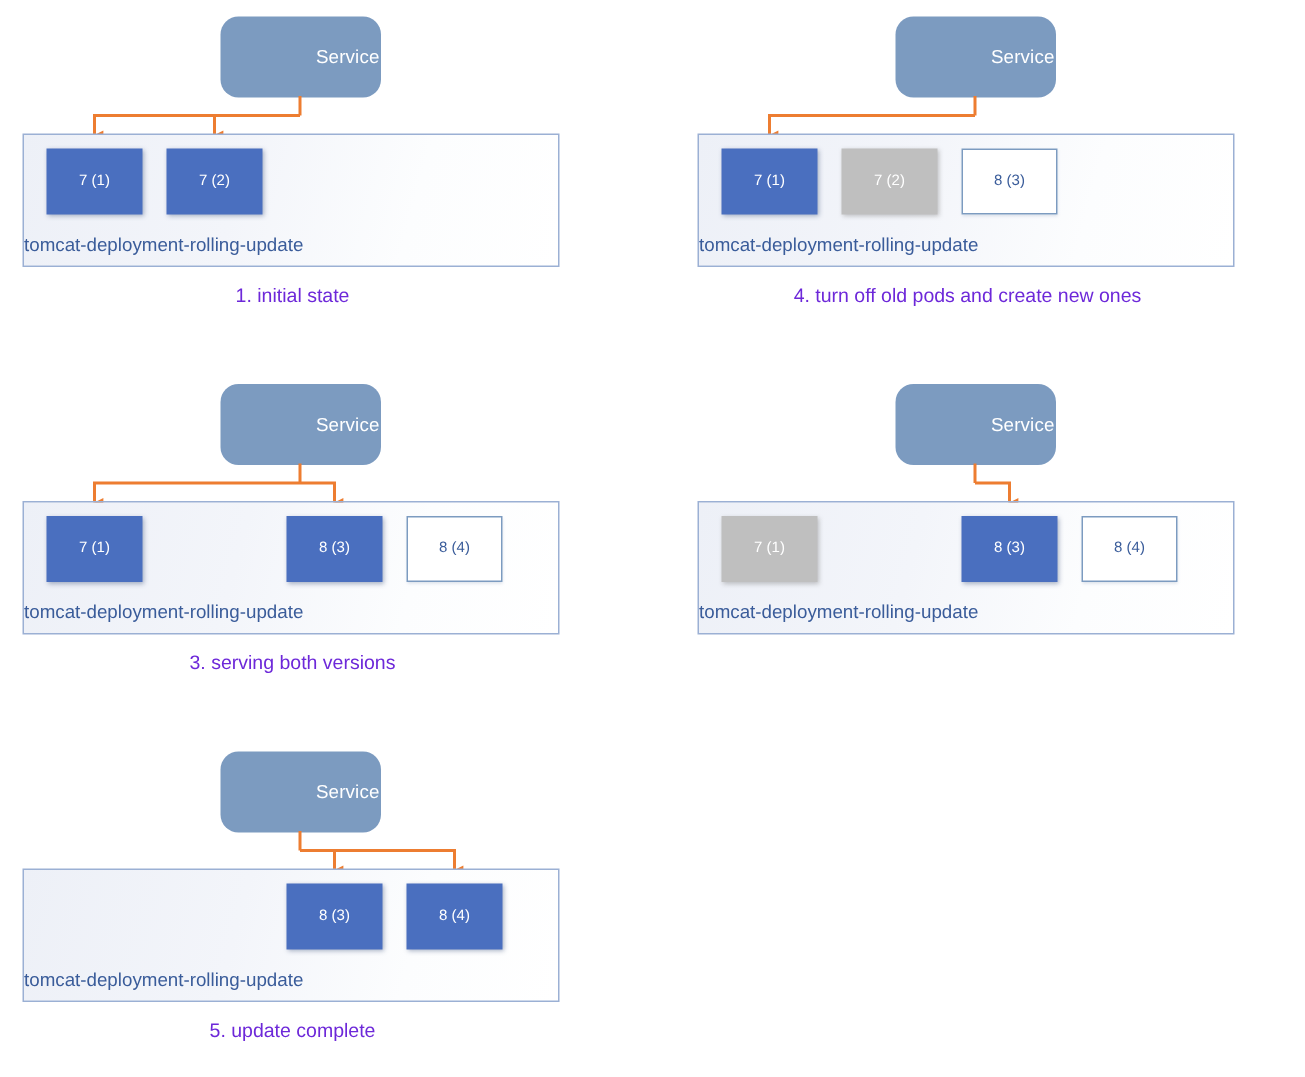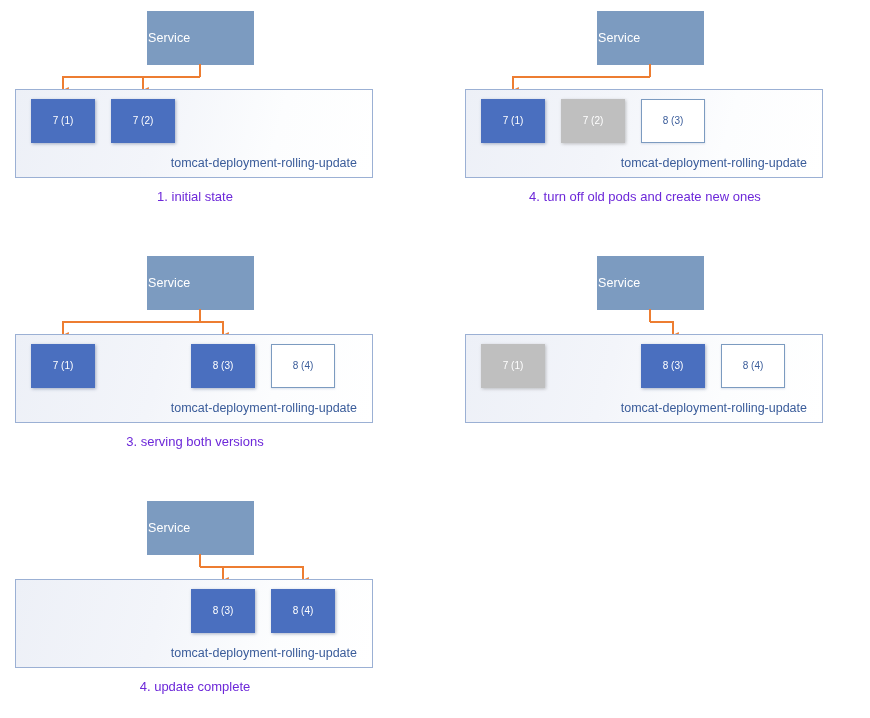--- a/index.html
+++ b/index.html
@@ -26,21 +26,22 @@
   .service-box {
     position: absolute;
     left: 148px;
     top: 12px;
     width: 105px;
     height: 52px;
     background: #7C9BC0;
     box-shadow: 0 0 0 1px #7C9BC0;
     display: flex;
     align-items: center;
-    justify-content: flex-start;
+    justify-content: flex-end;
+    border-radius: 11px;
   }
   .service-label {
     color: #ffffff;
     font-size: 12.5px;
     letter-spacing: .1px;
     line-height: 1;
   }
 
   
   .connector {
@@ -60,23 +61,23 @@
     top: 89px;
     width: 358px;
     height: 89px;
     border: 1px solid #9BB0D4;
     background: linear-gradient(105deg, #EDF0F7 0%, #F3F5FA 40%, #FCFDFE 72%, #FFFFFF 100%);
     box-sizing: border-box;
   }
   .deployment-label {
     position: absolute;
     left: 0;
-    right: 15px;
+    right: 4px;
     bottom: 8px;
-    text-align: right;
+    text-align: left;
     color: #3A5C9A;
     font-size: 12.5px;
     line-height: 1;
   }
 
   
   .pods {
     position: absolute;
     left: 0;
     top: 89px;
@@ -263,14 +264,14 @@
       <div class="deployment-label">tomcat-deployment-rolling-update</div>
     </div>
     <div class="pods">
       <div class="pod active" style="left: 191px;">
         <span>8 (3)</span>
       </div>
       <div class="pod active" style="left: 271px;">
         <span>8 (4)</span>
       </div>
     </div>
-    <div class="caption">4. update complete</div>
+    <div class="caption">5. update complete</div>
   </div>
 
 </body></html>

